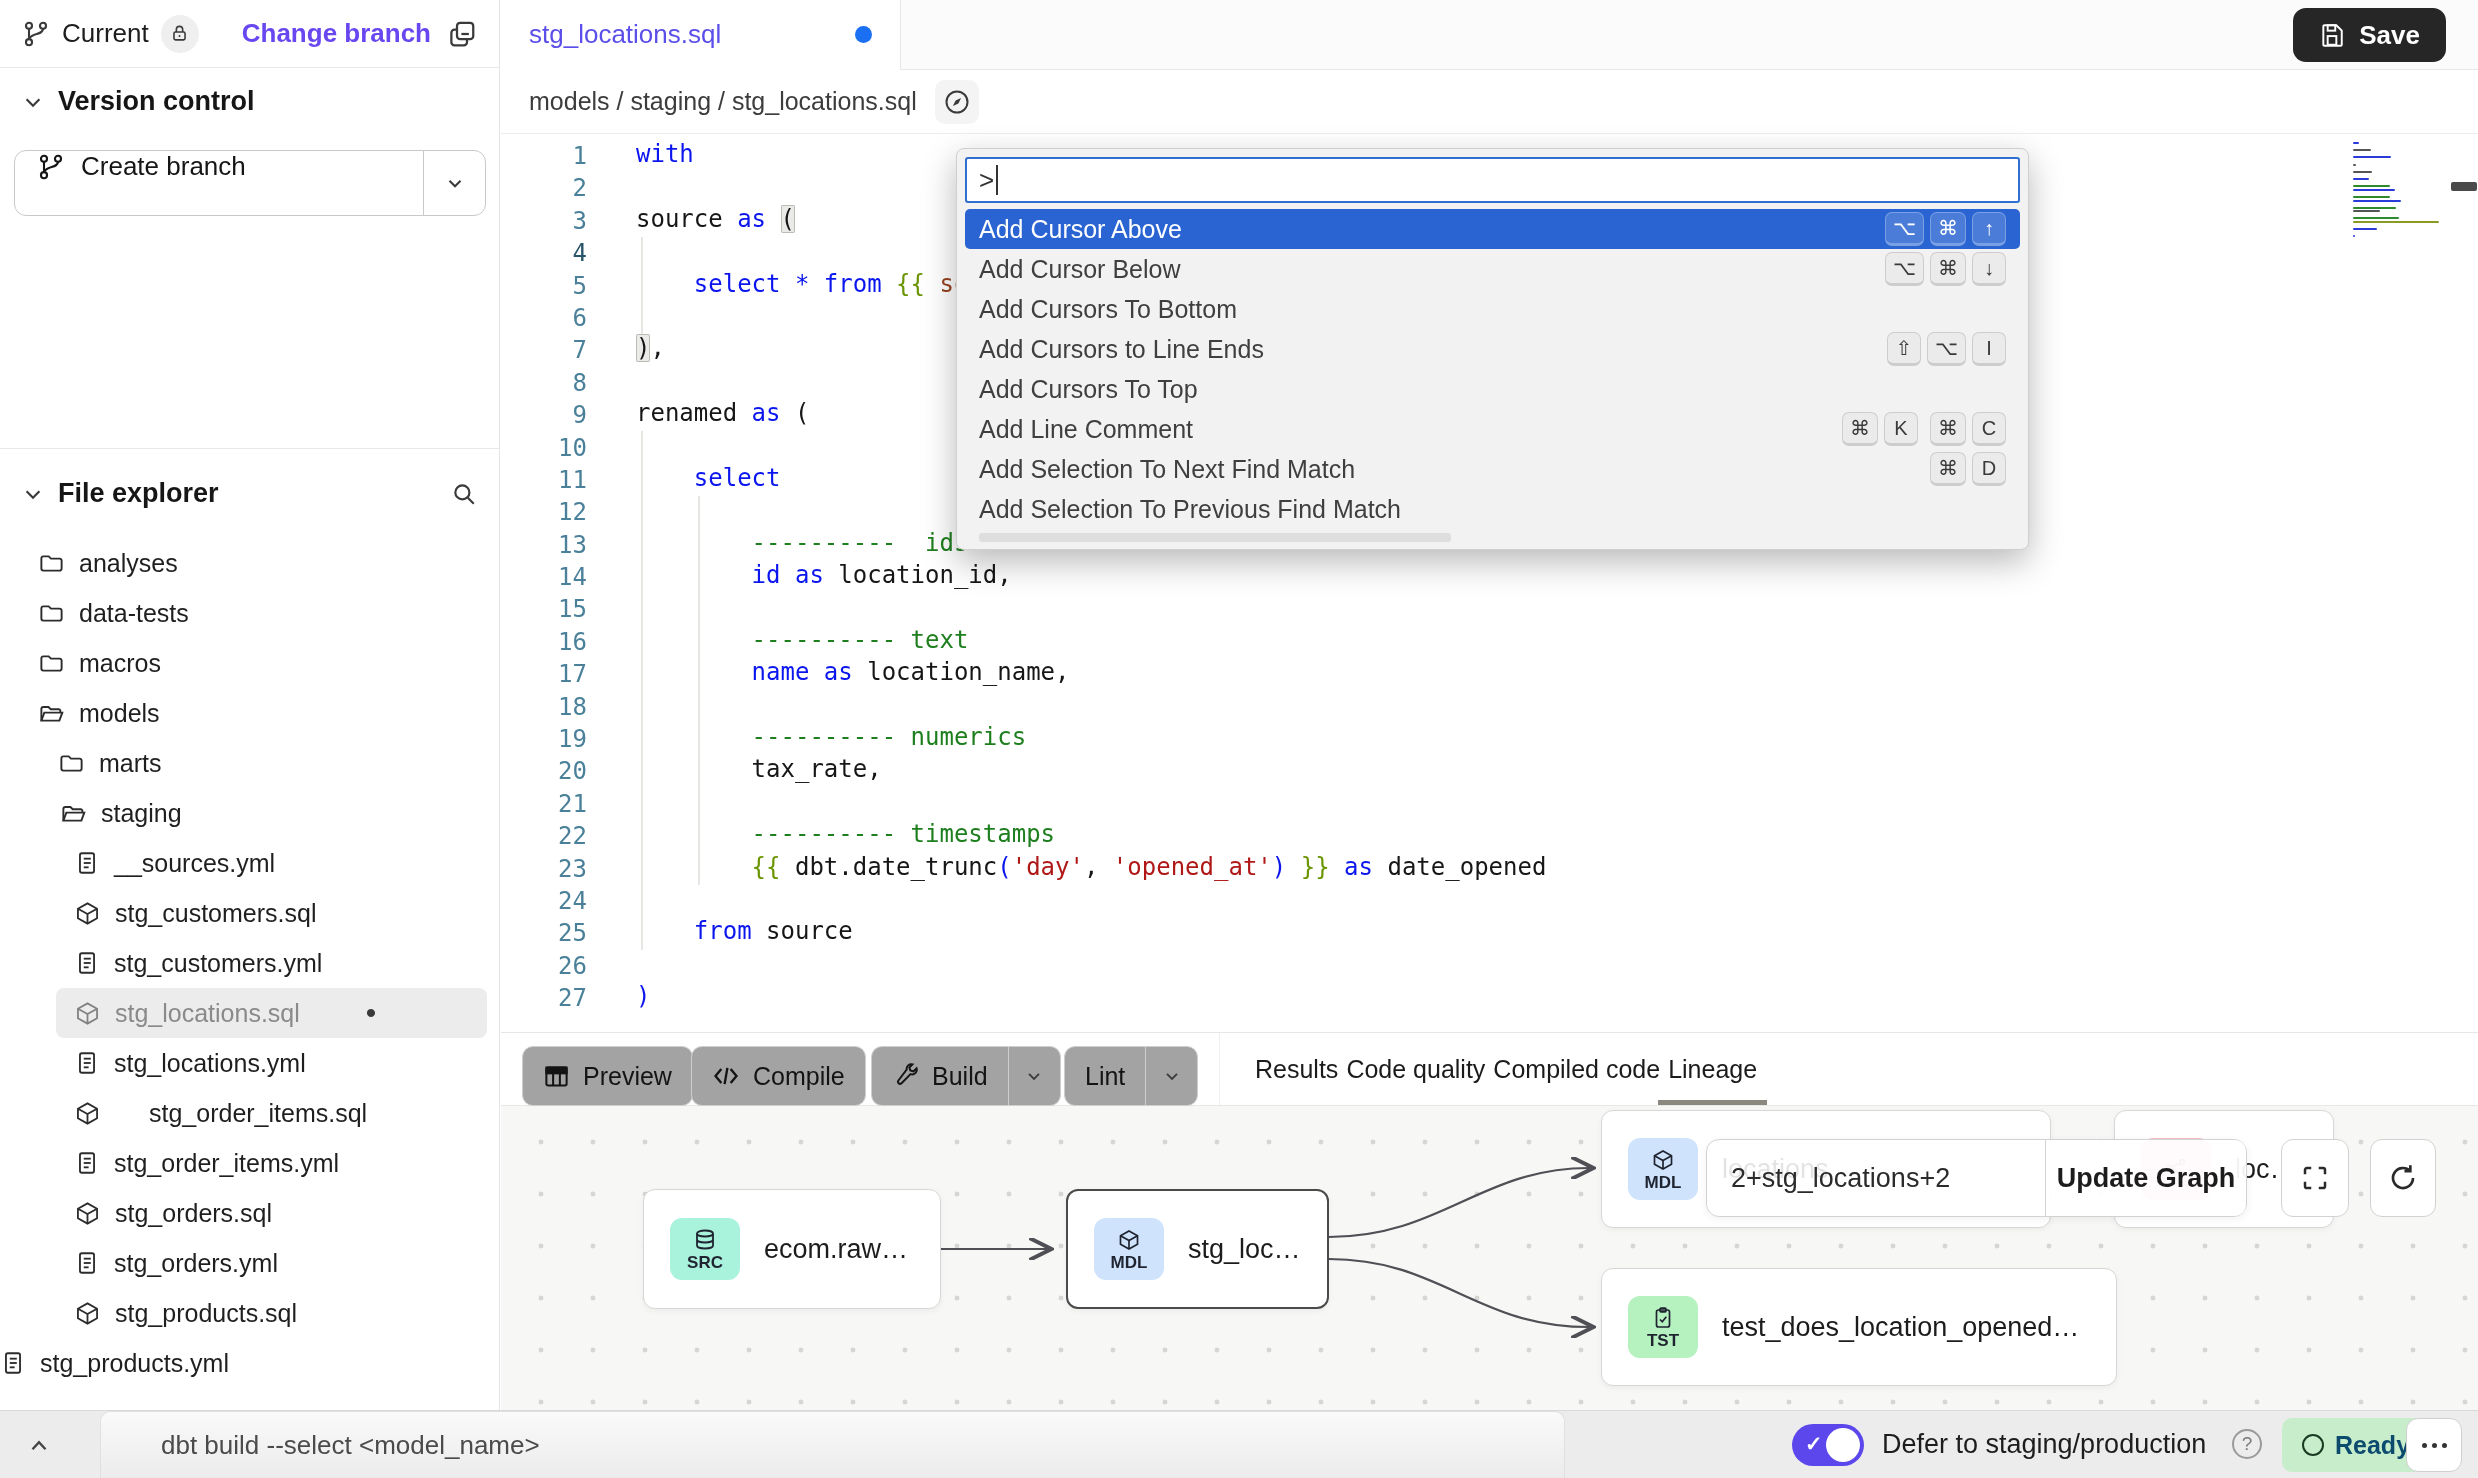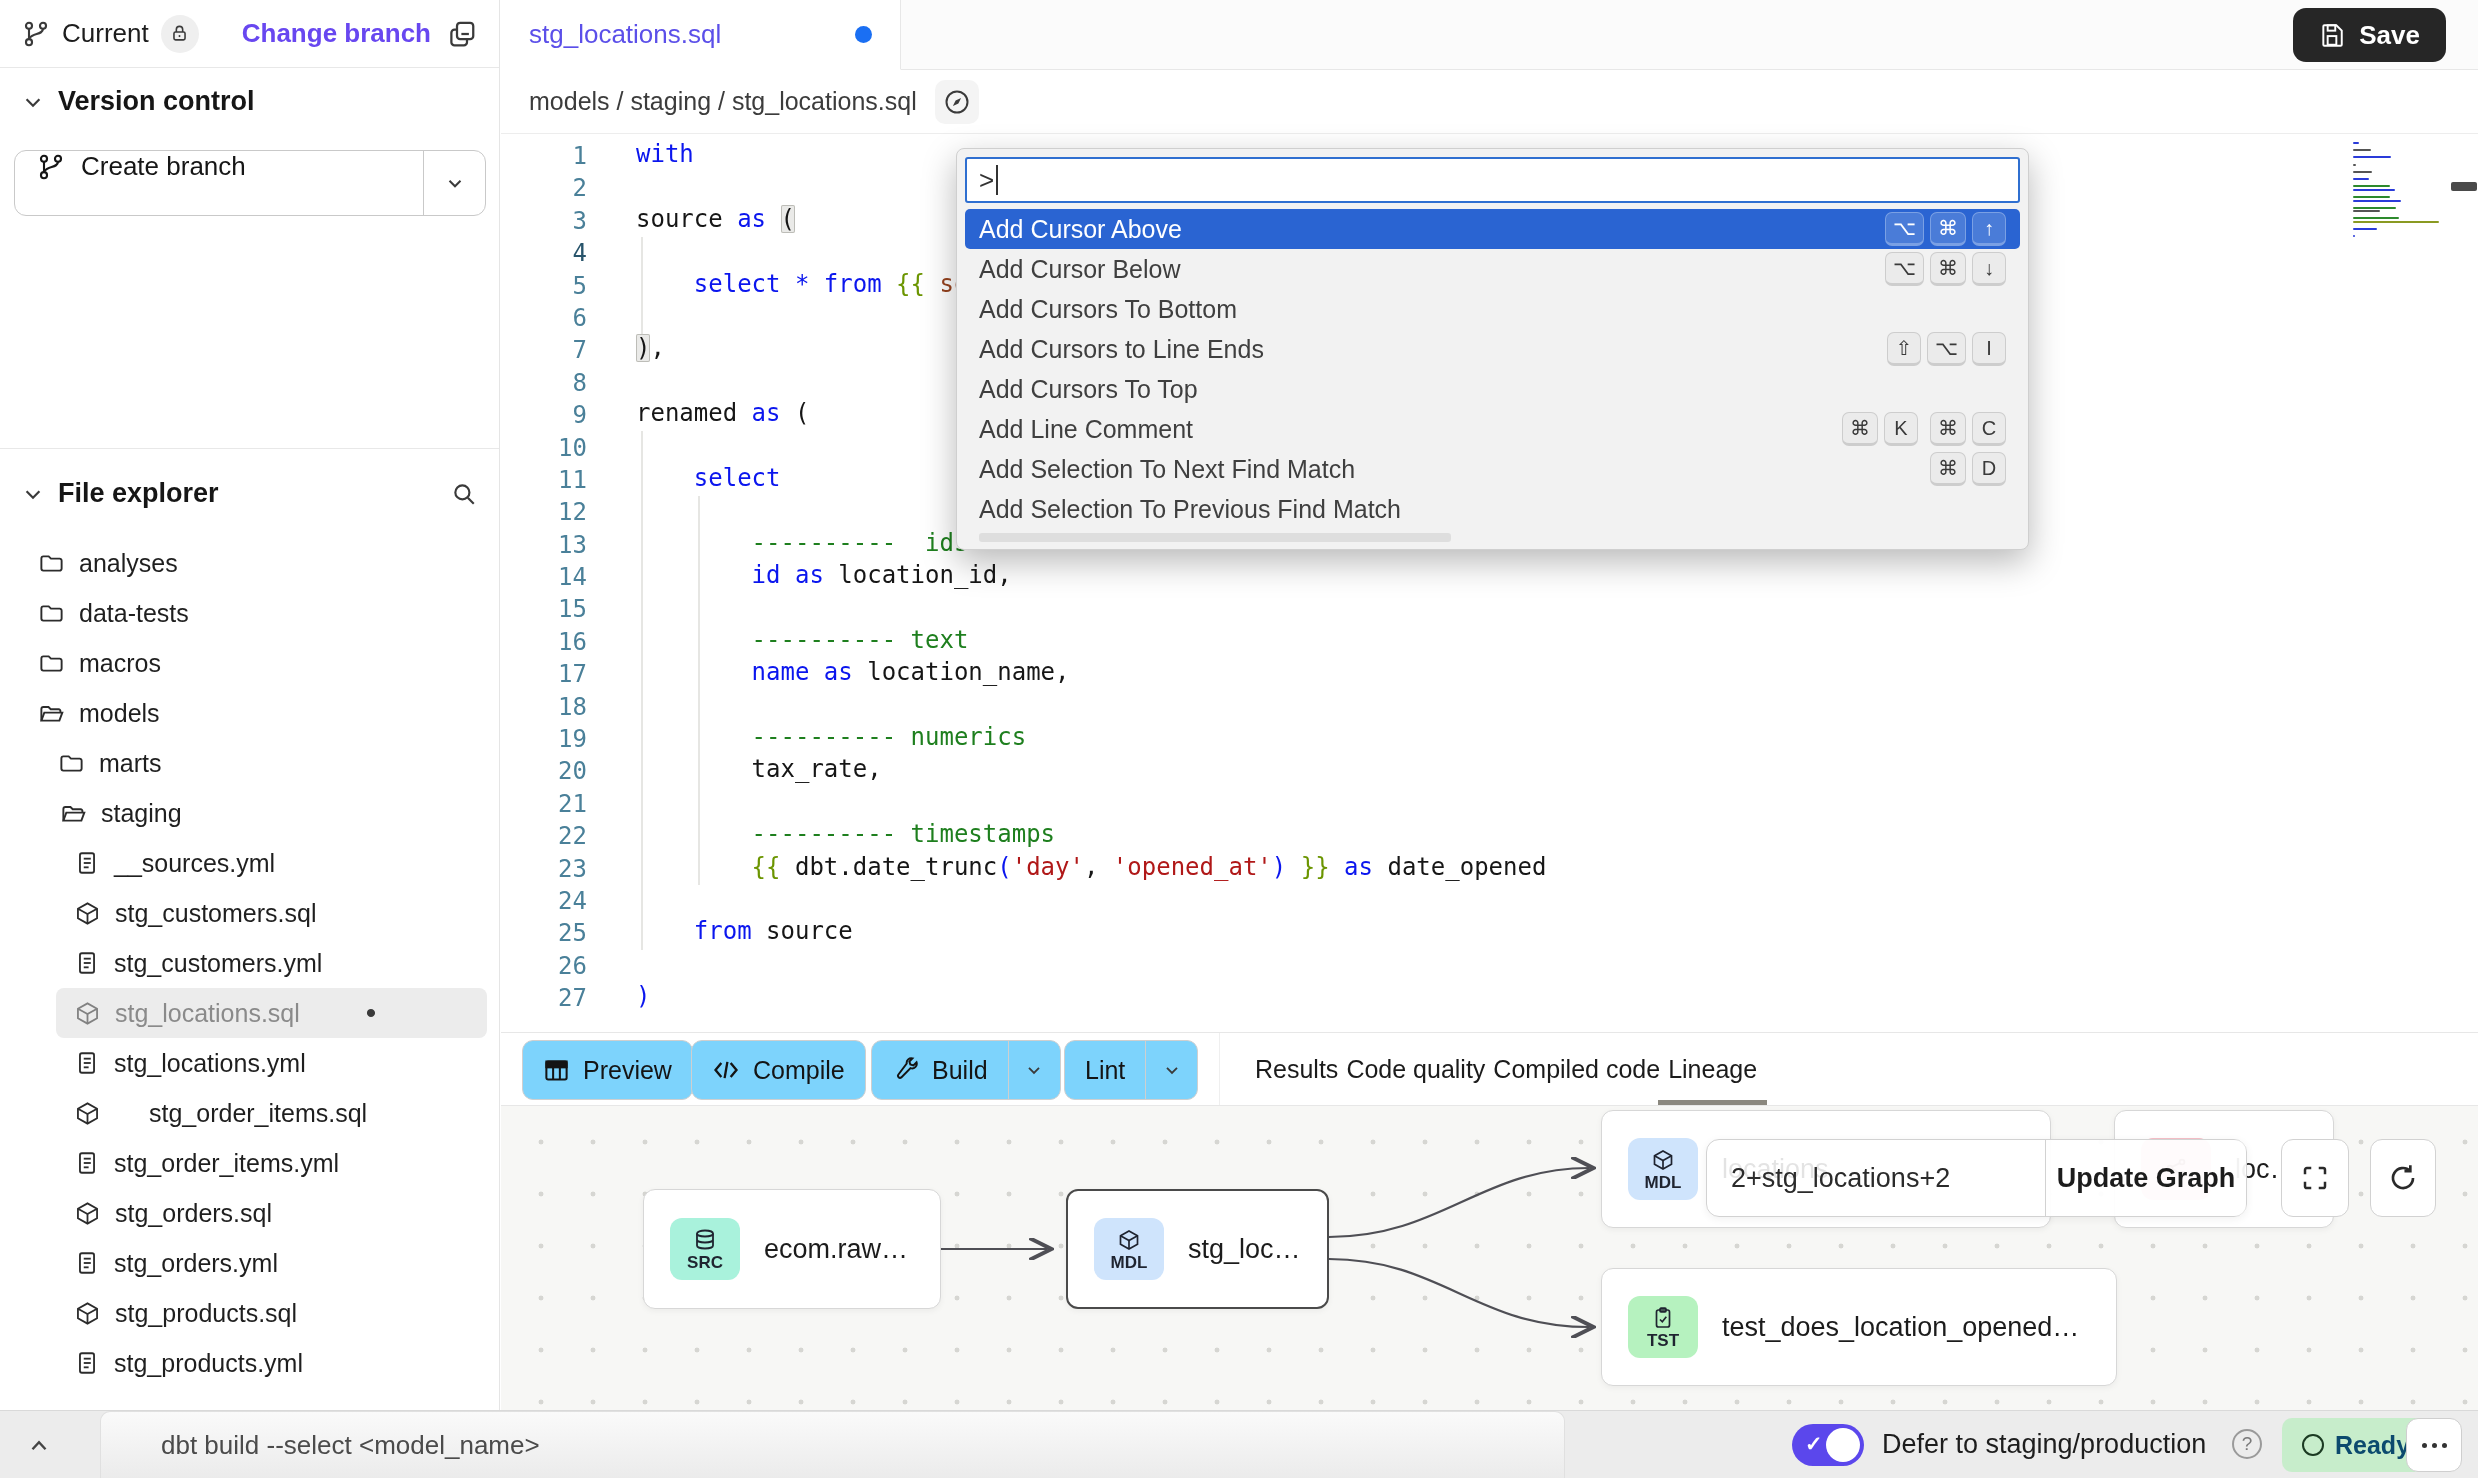--- a/index.html
+++ b/index.html
@@ -74,21 +74,21 @@
   .prow.sel .plabel{color:#fff}
   .keys{margin-left:auto;display:flex;gap:12px}
   .kgroup{display:flex;gap:6px}
   .key{min-width:34px;height:34px;padding:0 7px;border-radius:7px;background:#ebebeb;border:1px solid #cdcdcd;border-bottom-width:3px;display:flex;align-items:center;justify-content:center;font-size:20px;color:#3a3a3a}
   .prow.sel .key{background:#4a7cd8;border-color:#7aa0e4;color:#fff}
   .cutrow{margin:4px 22px 0;height:10px;overflow:hidden;opacity:.55}
   .cutrow .smudge{width:46%;height:9px;background:#cfcfcf;border-radius:3px}
 
   
   .panelbar{position:absolute;left:0;top:1032px;width:100%;height:74px;background:#fff;border-top:1px solid #e7e7e7;border-bottom:1px solid #e7e7e7}
-  .pbtn{position:absolute;top:7px;height:60px;background:#7dd3fc;border:1px solid #cfcfcf;border-radius:11px;display:flex;align-items:flex-start;cursor:pointer}
+  .pbtn{position:absolute;top:13px;height:60px;background:#a3a3a3;border:1px solid #cfcfcf;border-radius:11px;display:flex;align-items:flex-start;cursor:pointer}
   .pbtn .pb-main{display:flex;align-items:center;gap:13px;padding:0 20px;height:100%}
   .pbtn .pb-label{font-size:25px;font-weight:500;color:#141414}
   .pbtn .pb-split{width:52px;height:100%;border-left:1px solid #cfcfcf;display:flex;align-items:center;justify-content:center}
   .pb-preview{left:21px}.pb-compile{left:190px}.pb-build{left:370px}.pb-lint{left:563px}
   .pdiv{position:absolute;left:718px;top:0;width:1px;height:100%;background:#efefef}
   .ptabs{position:absolute;left:750px;top:0;height:100%;display:flex;}
   .ptab{height:100%;display:flex;align-items:center;font-size:25px;color:#1b1b1b;position:relative;cursor:pointer;padding:0 4px}
   .ptab.active::after{content:"";position:absolute;left:-6px;right:-6px;bottom:0;height:5px;background:#8b887f}
   .copilot{position:absolute;right:24px;top:7px;height:58px;border:1px solid #d6d6d6;border-radius:29px;background:#fff;display:flex;align-items:center;gap:13px;padding:0 22px;cursor:pointer}
   .copilot .cp-label{font-size:26px;font-weight:600;color:#141414}
@@ -356,21 +356,21 @@
         <div class="frow" style="padding-left: 74px;">
           <span>
             <svg width="27" height="27" viewBox="0 0 24 24" fill="none" stroke="#2c2c2c" stroke-width="1.6">
               <polygon points="12,3 20.5,7.8 20.5,16.2 12,21 3.5,16.2 3.5,7.8"></polygon>
               <polyline points="3.5,7.8 12,12.5 20.5,7.8"></polyline>
               <line x1="12" y1="12.5" x2="12" y2="21"></line>
             </svg>
           </span>
           <span>stg_products.sql</span>
         </div>
-        <div class="frow" style="padding-left: 74px;">
+        <div class="frow" style="">
           <span>
             <svg width="26" height="26" viewBox="0 0 24 24" fill="none" stroke="#2c2c2c" stroke-width="1.7">
               <rect x="5.5" y="3" width="13" height="18" rx="1.8"></rect>
               <line x1="9" y1="8" x2="15.5" y2="8"></line>
               <line x1="9" y1="12" x2="15.5" y2="12"></line>
               <line x1="9" y1="16" x2="13.5" y2="16"></line>
             </svg>
           </span>
           <span>stg_products.yml</span>
         </div>

